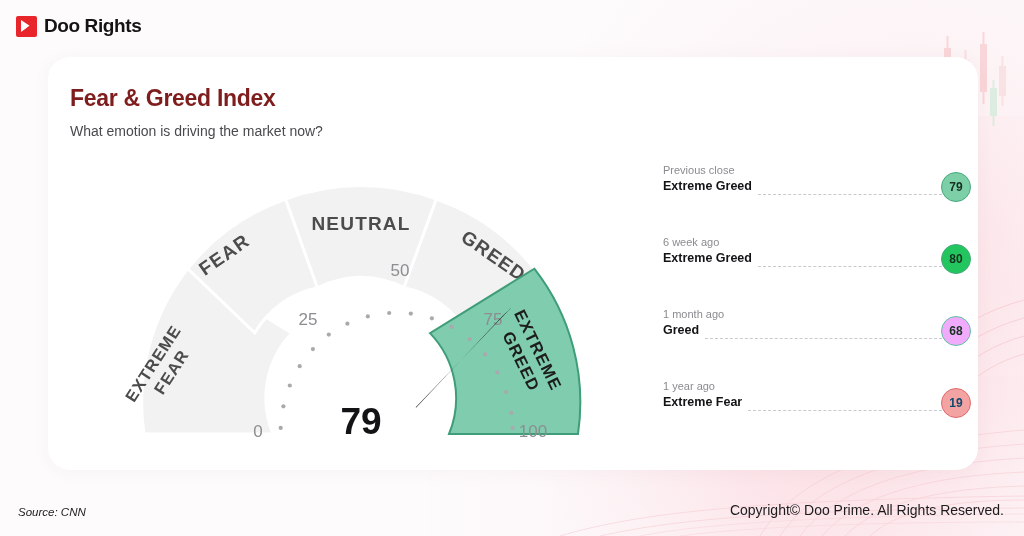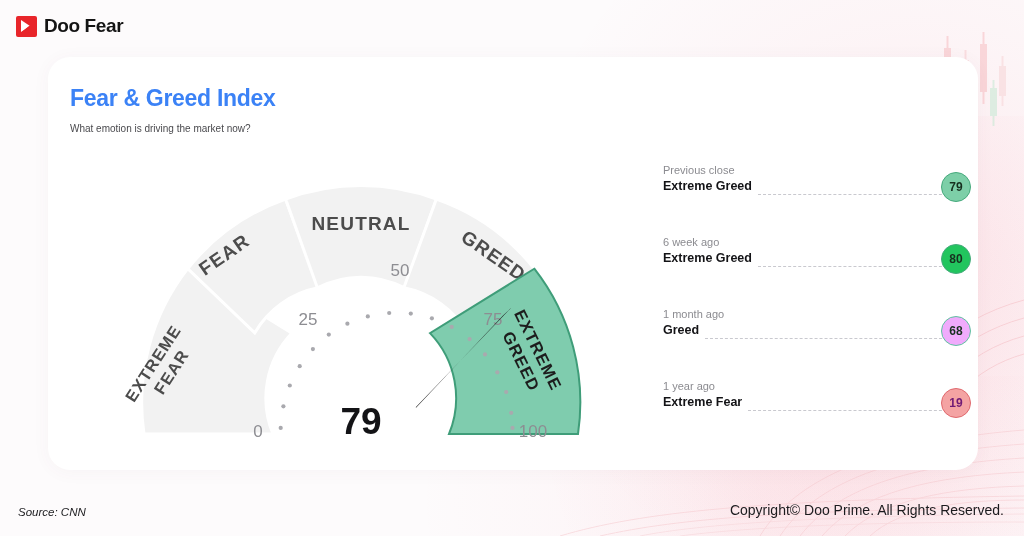--- a/index.html
+++ b/index.html
@@ -62,25 +62,25 @@
   
   .card{
     position:absolute; left:48px; top:57px;
     width:930px; height:413px;
     background:#ffffff; border-radius:22px;
     box-shadow:0 2px 18px rgba(120,80,90,.045);
     z-index:4;
   }
   .card-title{
     position:absolute; left:22px; top:28px;
-    font-size:23px; font-weight:bold; color:#3b82f6; letter-spacing:-0.3px;
+    font-size:23px; font-weight:bold; color:#7f1d1d; letter-spacing:-0.3px;
   }
   .card-sub{
     position:absolute; left:22px; top:66px;
-    font-size:10px; color:#4a4a4e;text-align:right;
+    font-size:14px; color:#4a4a4e;text-align:right;
   }
 
   
   .gauge-wrap{ position:absolute; left:8px; top:80px; width:610px; height:320px; }
   .gauge-svg{ display:block; }
 
   .seg-label{
     font-family:"Liberation Sans", sans-serif;
     font-size:19px; font-weight:bold; fill:#4c4c4c;
     letter-spacing:1.2px;
@@ -171,21 +171,21 @@
       </g>
       <g fill="none" stroke="#f7d6da" stroke-width="1" opacity="0.6">
         <path d="M640 536 C 700 524, 820 516, 1024 514"></path>
         <path d="M680 536 C 740 528, 850 522, 1024 522"></path>
       </g>
     </svg>
   </div>
 
   <div class="brand">
     <div class="brand-mark"></div>
-    <div class="brand-name">Doo Fear</div>
+    <div class="brand-name">Doo Rights</div>
   </div>
 
   <div class="card">
     <div class="card-title">Fear &amp; Greed Index</div>
     <div class="card-sub">What emotion is driving the market now?</div>
 
     <div class="gauge-wrap">
       <svg class="gauge-svg" width="610" height="320" viewBox="0 0 610 320">
         <defs>
           <path id="arcFear" d="M 133.6 133.6 A 217 217 0 0 1 228.4 62.7"></path>
@@ -289,21 +289,21 @@
         </div>
         <div class="badge" style="background: #f0abfc; border: 1.5px solid rgb(95, 195, 160); color: rgb(23, 48, 31);">68</div>
       </div>
 
       <div class="row">
         <div class="row-when">1 year ago</div>
         <div class="row-main">
           <span class="row-label">Extreme Fear</span>
           <span class="row-dots"></span>
         </div>
-        <div class="badge" style="background: rgb(244, 163, 163); border: 1.5px solid rgb(224, 105, 110); color: #701a75;">19</div>
+        <div class="badge" style="background: rgb(244, 163, 163); border: 1.5px solid rgb(224, 105, 110); color: #0c4a6e;">19</div>
       </div>
 
     </div>
   </div>
 
   <div class="footer-left">Source: CNN</div>
   <div class="footer-right">Copyright© Doo Prime. All Rights Reserved.</div>
 
 </div>
 

